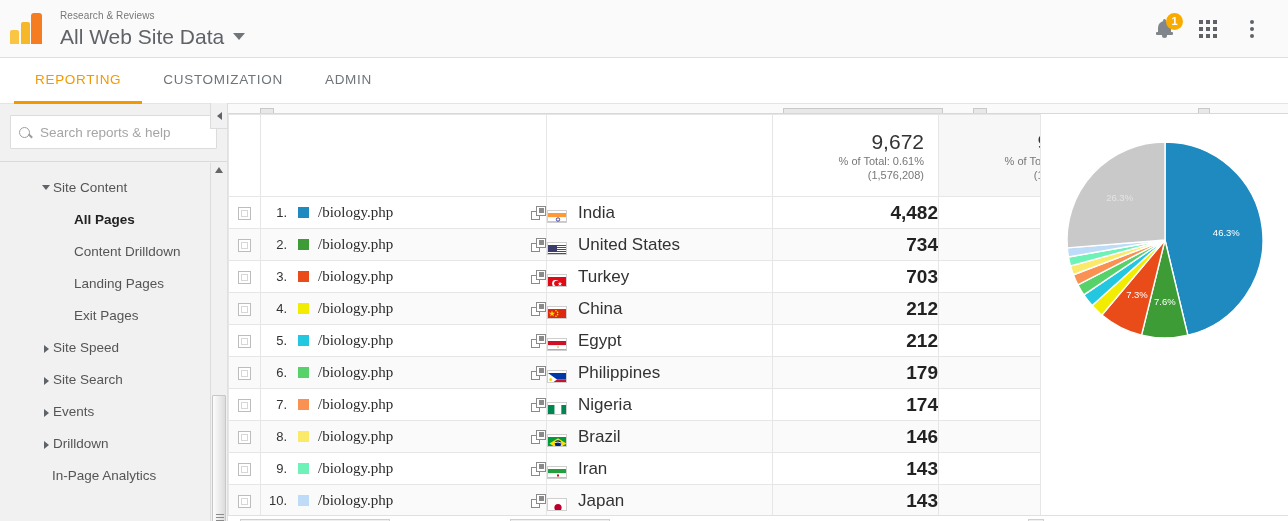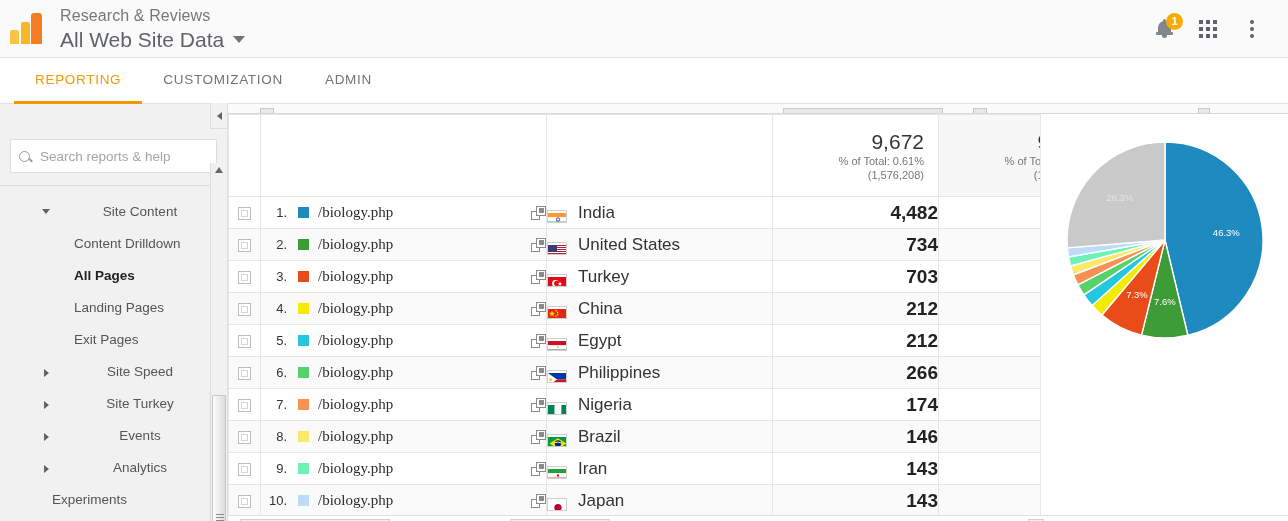--- a/index.html
+++ b/index.html
@@ -29,21 +29,21 @@
   }
   .ga-bar { position: absolute; bottom: 2px; border-radius: 2px 2px 0 0; }
   .ga-bar.b1 { left: 0;  width: 9px;  height: 14px; background: #f9c543; }
   .ga-bar.b2 { left: 11px; width: 9px; height: 22px; background: #f6b829; }
   .ga-bar.b3 { left: 21px; width: 11px; height: 31px; background: #f57c20;
                border-radius: 3px 3px 0 0; }
 
   .acct-block { display: flex; flex-direction: column; justify-content: center;
                 line-height: 1; }
   .acct-sub {
-    font-size: 16px; color: #777; margin-bottom: 5px; letter-spacing: .1px;
+    font-size: 10px; color: #777; margin-bottom: 5px; letter-spacing: .1px;
   }
   .acct-name {
     font-size: 21px; color: #5f6368; font-weight: 400;
     display: flex; align-items: center;
   }
   .caret-down {
     display: inline-block;
     margin-left: 9px;
     width: 0; height: 0;
     border-left: 6px solid transparent;
@@ -128,24 +128,23 @@
   
   .sidebar {
     width: 228px;
     flex: 0 0 228px;
     background: #f1f1f1;
     border-right: 1px solid #e0e0e0;
     position: relative;
     display: flex; flex-direction: column;
   }
   .search-zone {
-    padding: 4px 10px 12px 10px;
+    padding: 11px 10px 12px 10px;
     background: #f1f1f1;
     border-bottom: 1px solid #dadada;
-    margin-top: 31px;
   }
   .search-box {
     height: 34px;
     background: #fff;
     border: 1px solid #dcdcdc;
     display: flex; align-items: center;
     padding: 0 8px;
     border-radius: 1px;
   }
   .mag {
@@ -172,21 +171,21 @@
 
   .nav-list { padding-top: 10px; overflow: hidden; flex: 1; }
   .nav-item {
     font-size: 13.5px;
     color: #555;
     padding: 7px 0 7px 52px;
     cursor: pointer;
     position: relative;
     line-height: 18px;
   }
-  .nav-item.group { padding-left: 53px; text-align: center; }
+  .nav-item.group { padding-left: 53px; }
   .nav-item.child { padding-left: 74px; }
   .nav-item.selected { color: #222; font-weight: bold; }
   .nav-item.flat { padding-left: 52px; }
   .tri {
     position: absolute;
     width: 0; height: 0;
     top: 13px;
   }
   .tri.right {
     left: 44px;
@@ -443,50 +442,47 @@
         <span class="mag"></span>
         <input class="search-input" type="text" placeholder="Search reports &amp; help" style="">
       </div>
     </div>
 
     <div class="nav-list">
       <div class="nav-item group">
         <span class="tri down"></span>
         <span>Site Content</span>
       </div>
+      <div class="nav-item child selected">
+        <span>All Pages</span>
+      </div>
       <div class="nav-item child">
         <span>Content Drilldown</span>
-      </div>
-      <div class="nav-item child selected">
-        <span>All Pages</span>
       </div>
       <div class="nav-item child">
         <span>Landing Pages</span>
       </div>
       <div class="nav-item child">
         <span>Exit Pages</span>
       </div>
       <div class="nav-item group">
         <span class="tri right"></span>
         <span>Site Speed</span>
       </div>
       <div class="nav-item group">
         <span class="tri right"></span>
-        <span>Site Turkey</span>
+        <span>Site Search</span>
       </div>
       <div class="nav-item group">
         <span class="tri right"></span>
         <span>Events</span>
       </div>
       <div class="nav-item group">
         <span class="tri right"></span>
-        <span>Analytics</span>
-      </div>
-      <div class="nav-item flat">
-        <span>Experiments</span>
+        <span>Drilldown</span>
       </div>
       <div class="nav-item flat">
         <span>In-Page Analytics</span>
       </div>
     </div>
 
     <div class="sb-scroll">
       <span class="sb-arrow-up"></span>
       <div class="sb-thumb">
         <span class="sb-grip"></span>
@@ -695,21 +691,21 @@
                   <div class="country-inner">
                     <span class="flag"><svg width="20" height="13" viewBox="0 0 20 13">
                         <rect width="20" height="6.5" fill="#0038a8"></rect>
                         <rect y="6.5" width="20" height="6.5" fill="#ce1126"></rect>
                         <polygon points="0,0 9,6.5 0,13" fill="#fff"></polygon>
                         <circle cx="2.6" cy="6.5" r="1.5" fill="#fcd116"></circle>
                       </svg></span>
                     <span>Philippines</span>
                   </div>
                 </td>
-                <td class="num-cell">266</td>
+                <td class="num-cell">179</td>
                 <td class="pct-cell">1.85%</td>
               </tr>
               <tr class="drow">
                 <td class="chk-cell"><span class="chkbox"></span></td>
                 <td class="page-cell">
                   <div class="page-inner">
                     <span class="rownum">7.</span>
                     <span class="swatch" style="background:#fb9053"></span>
                     <span class="page-name">/biology.php</span>
                     <span class="ext-icon">

